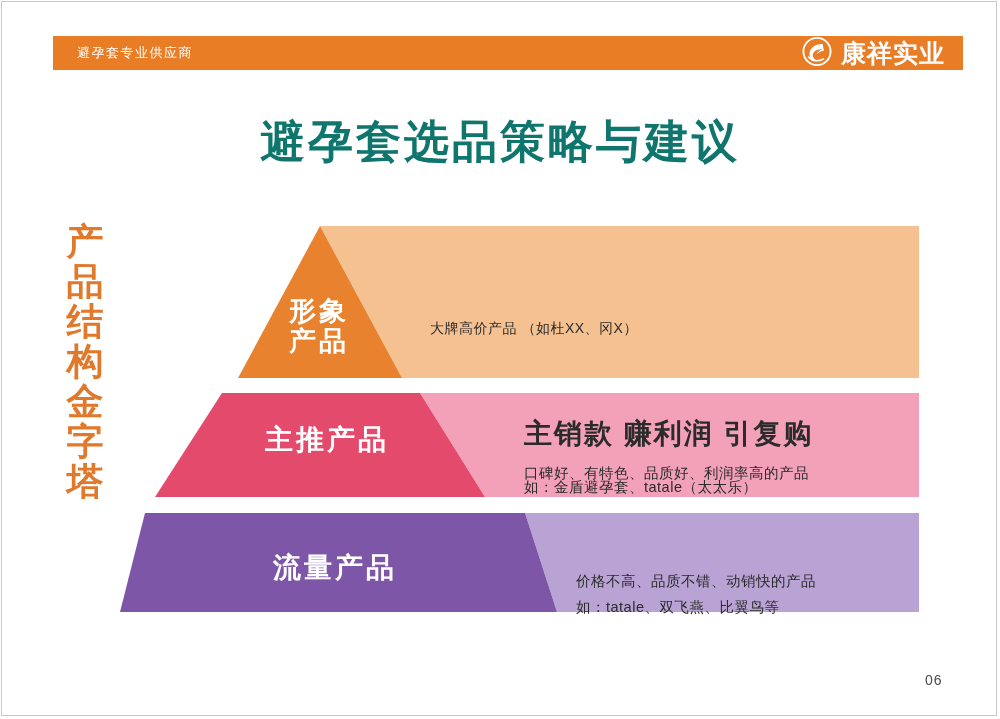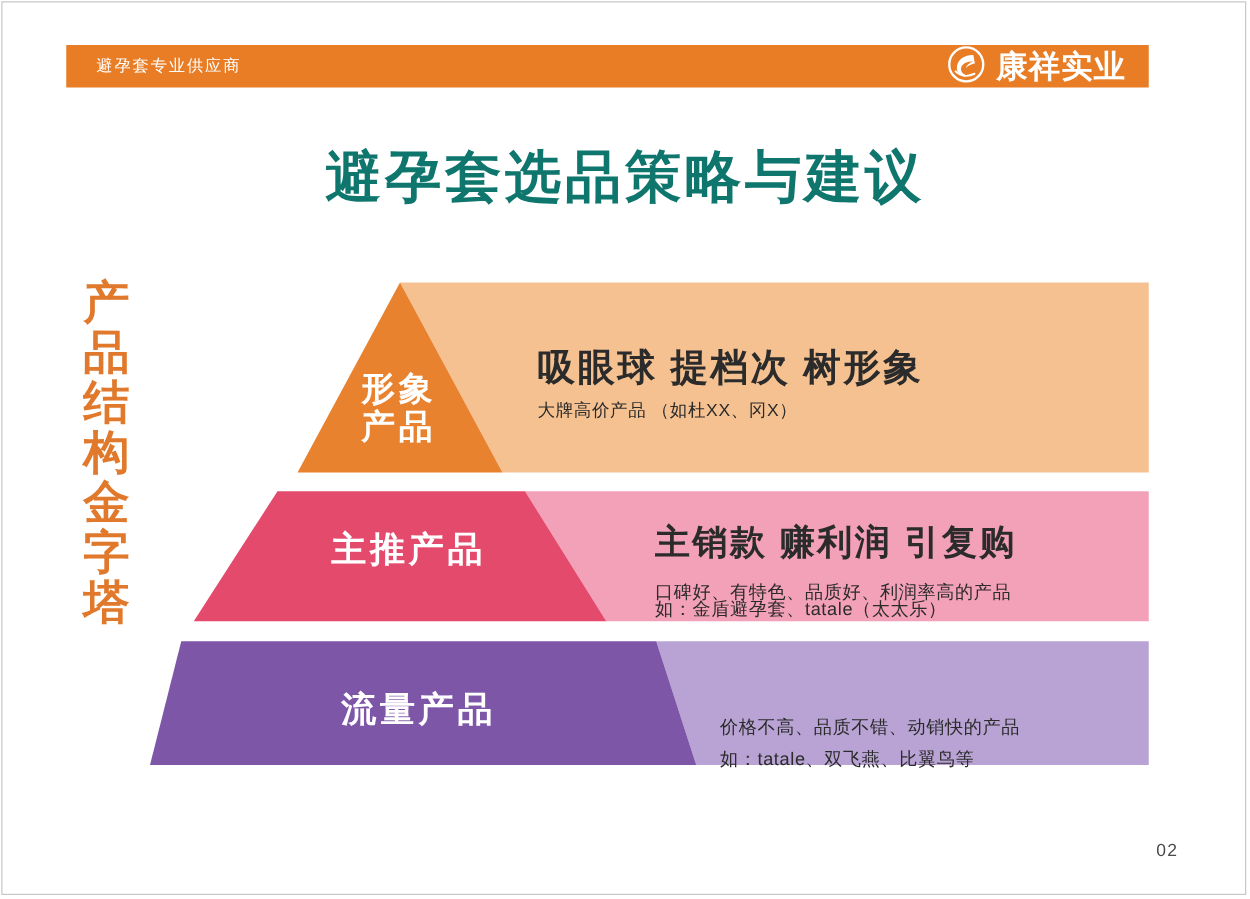--- a/index.html
+++ b/index.html
@@ -204,21 +204,21 @@
     letter-spacing: 1px;
   }
 </style>
 </head>
 <body>
 
 <div id="slide">
 
   <div id="frame"></div>
 
-  <div id="header-bar" style="background: rgb(232, 125, 38);">
+  <div id="header-bar" style="background: rgb(232, 125, 38); padding-left: 44px;">
     <div id="header-tagline">避孕套专业供应商</div>
 
     <div id="brand">
       <svg id="brand-logo" viewBox="0 0 64 64">
         <circle cx="32" cy="32" r="29" fill="none" stroke="#ffffff" stroke-width="4"></circle>
         <path d="M44 16 C26 16 16 26 16 38 C16 47 23 52 31 50 C23 47 21 40 25 34 C29 28 37 27 44 27 C38 29 33 33 31 38 C36 34 41 31 47 30 C45 24 45 19 44 16 Z" fill="#ffffff"></path>
         <path d="M14 44 C22 52 34 54 46 48" fill="none" stroke="#ffffff" stroke-width="3.4" stroke-linecap="round"></path>
       </svg>
       <div id="brand-name">康祥实业</div>
     </div>
@@ -249,27 +249,26 @@
     </g>
 
     <g>
       <polygon id="t3-light" points="525,513 919,513 919,612 557,612" fill="#B9A3D4"></polygon>
       <polygon id="t3-dark" points="525,513 557,612 120,612 145,513" fill="#7E56A8"></polygon>
     </g>
   </svg>
 
   <div class="tier-text tier-label" id="tier1-label">形象
 产品</div>
-  <div class="tier-text tier-head" id="tier1-head">吸眼球  提档次  树形象</div>
   <div class="tier-text tier-sub" id="tier1-sub1">大牌高价产品 （如杜XX、冈X）</div>
 
   <div class="tier-text tier-label" id="tier2-label">主推产品</div>
   <div class="tier-text tier-head" id="tier2-head">主销款  赚利润  引复购</div>
   <div class="tier-text tier-sub" id="tier2-sub1">口碑好、有特色、品质好、利润率高的产品</div>
   <div class="tier-text tier-sub" id="tier2-sub2">如：金盾避孕套、tatale（太太乐）</div>
 
   <div class="tier-text tier-label" id="tier3-label">流量产品</div>
   <div class="tier-text tier-sub" id="tier3-sub1">价格不高、品质不错、动销快的产品</div>
   <div class="tier-text tier-sub" id="tier3-sub2">如：tatale、双飞燕、比翼鸟等</div>
 
-  <div id="page-number">02</div>
+  <div id="page-number">06</div>
 
 </div>
 
 </body></html>

